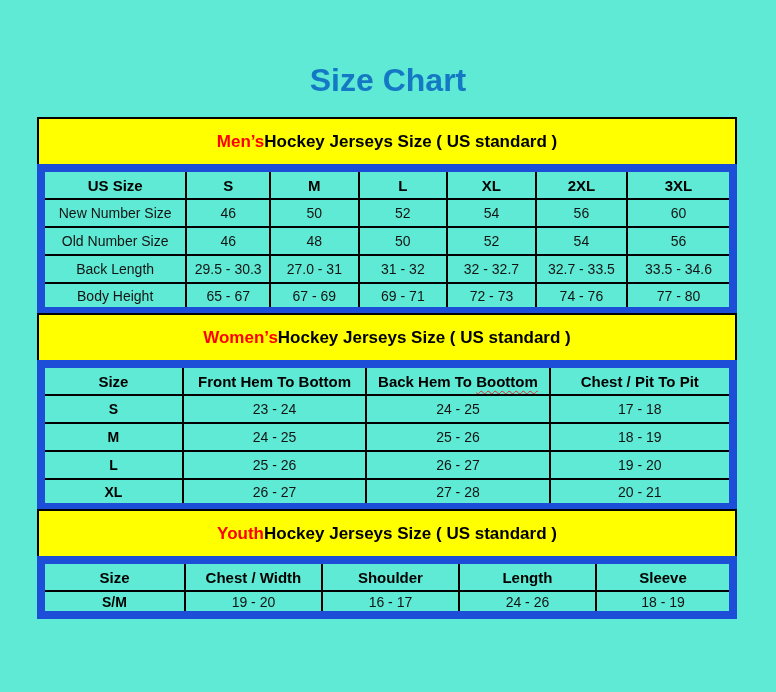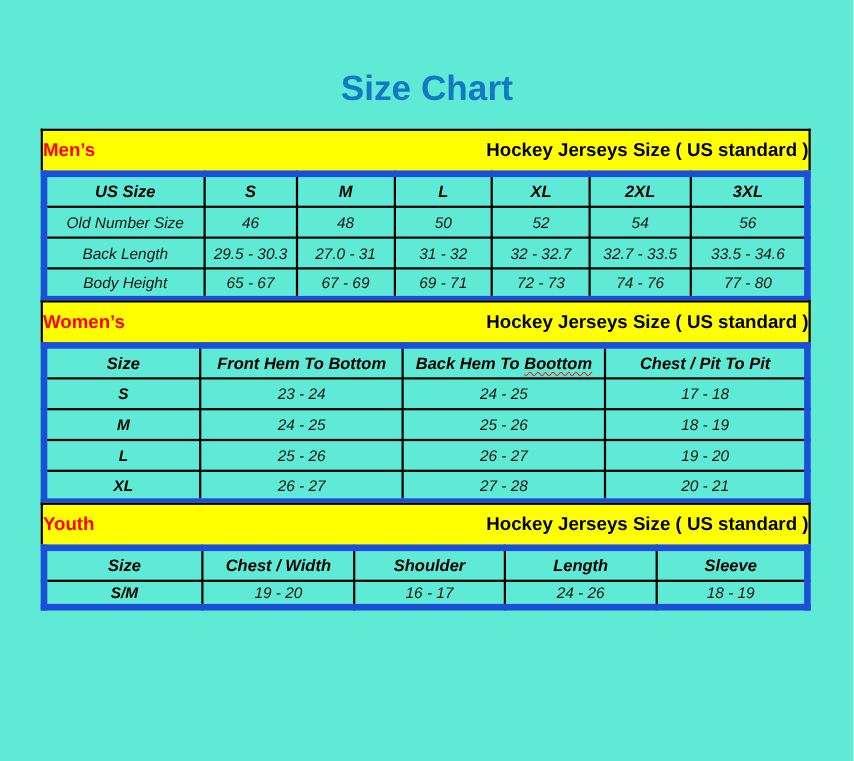--- a/index.html
+++ b/index.html
@@ -25,38 +25,37 @@
     letter-spacing: 0px;
     color: var(--title-blue, #1478c4);
   }
   .chart {
     width: 700px;
     margin-left: 37px;
   }
   .section:not(:first-child) { margin-top: -2px; }
   .banner {
     box-sizing: border-box;
-    height: 38px;
+    height: 47px;
     display: flex;
     align-items: center;
-    justify-content: space-between;
+    justify-content: center;
     background: var(--banner-yellow, #ffff00);
     border: 2px solid #000;
     border-bottom: 0;
     font-size: 17px;
     font-weight: 700;
     color: #000;
   }
   .banner .hl { color: var(--highlight-red, #ff0000); }
   table.size-table {
     width: 100%;
     border-collapse: collapse;
     table-layout: fixed;
-    border: 6px solid #1d4ed8;
-    font-style: italic;
+    border: 8px solid #1d4ed8;
   }
   table.size-table th,
   table.size-table td {
     border: 2px solid #000;
     text-align: center;
     vertical-align: middle;
     padding: 0 2px;
     overflow: hidden;
     white-space: nowrap;
   }
@@ -106,20 +105,29 @@
               <th>S</th>
               <th>M</th>
               <th>L</th>
               <th>XL</th>
               <th>2XL</th>
               <th>3XL</th>
             </tr>
           </thead>
           <tbody>
             <tr style="height:28px">
+              <td class="row-label">New Number Size</td>
+              <td class="size-cell">46</td>
+              <td class="size-cell">50</td>
+              <td class="size-cell">52</td>
+              <td class="size-cell">54</td>
+              <td class="size-cell">56</td>
+              <td class="size-cell">60</td>
+            </tr>
+            <tr style="height:28px">
               <td class="row-label">Old Number Size</td>
               <td class="size-cell">46</td>
               <td class="size-cell">48</td>
               <td class="size-cell">50</td>
               <td class="size-cell">52</td>
               <td class="size-cell">54</td>
               <td class="size-cell">56</td>
             </tr>
             <tr style="height:28px">
               <td class="row-label">Back Length</td>

